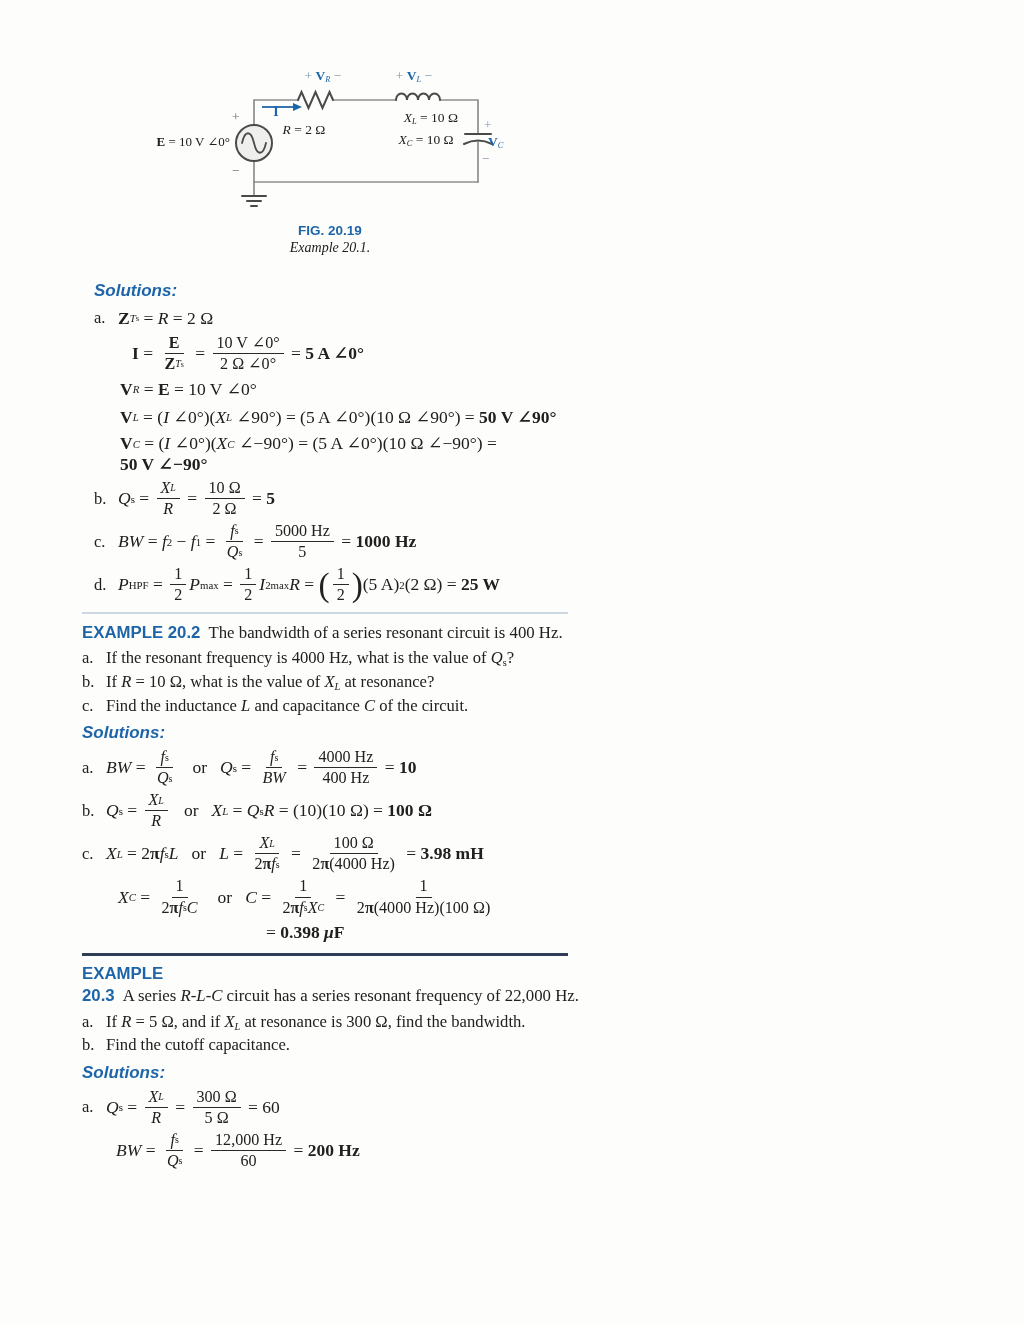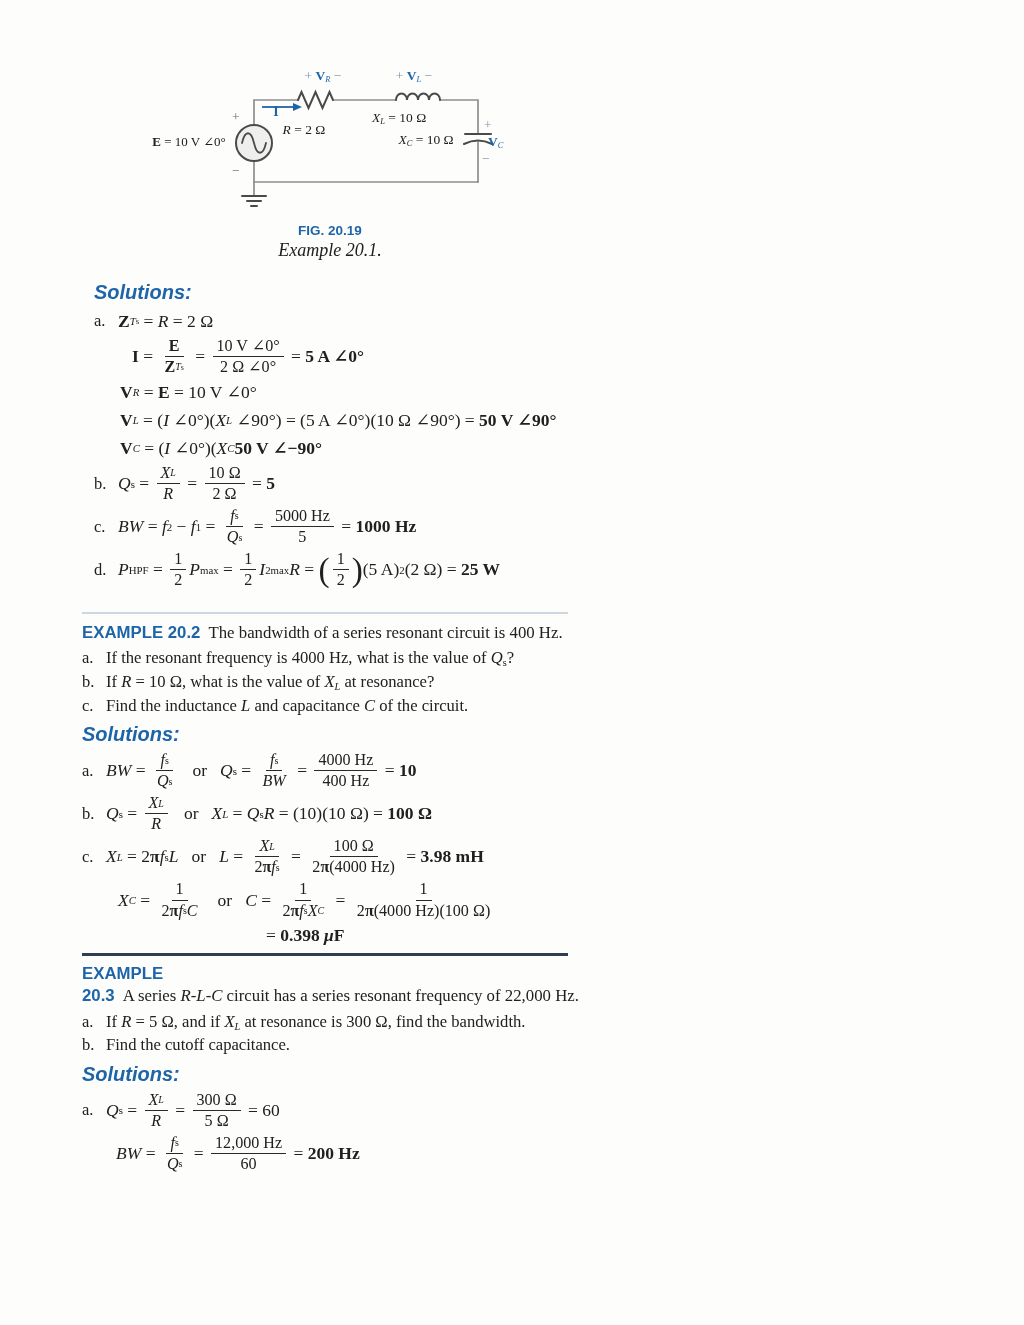--- a/index.html
+++ b/index.html
@@ -27,21 +27,21 @@
   .fr-d{padding:1px 4px 0;}
   
   .eqrow{display:flex;align-items:center;margin:4px 0;font-size:17.5px;min-height:24px;}
   .eqlbl{flex:none;width:24px;font-size:16.5px;}
   .eqbody{display:flex;align-items:center;flex-wrap:wrap;}
   .eqrow.txt{margin:1.5px 0;font-size:16.6px;min-height:0;align-items:baseline;}
   .eqrow.txt .eqbody{display:block;line-height:1.3;}
   .eqrow.txt .tk{white-space:normal;font-family:Liberation Serif, serif;}
   
   .sol{font-family:"Liberation Sans","DejaVu Sans",sans-serif;font-weight:bold;font-style:italic;
-       color:var(--accent);font-size:20px;margin:2px 0 5px;}
+       color:var(--accent);font-size:17px;margin:2px 0 5px;}
   .exh{font-family:"Liberation Sans","DejaVu Sans",sans-serif;font-weight:bold;color:var(--accent);
        padding-right:8px;}
   .para{font-size:16.8px;line-height:1.33;text-align:justify;margin:0 0 3px;}
   .items{margin:0 0 7px;}
   
   .s1{position:absolute;left:94px;top:279px;width:486px;}
   .s2{position:absolute;left:82px;top:622px;width:492px;}
   .s3{position:absolute;left:82px;top:963px;width:492px;}
   .rule{position:absolute;left:82px;width:486px;}
   .rule.light{top:612px;height:2px;background:var(--rule-light);}
@@ -50,21 +50,21 @@
   .fig{position:absolute;left:0;top:0;width:1024px;height:270px;}
   .fig svg{position:absolute;left:150px;top:62px;}
   .w{stroke:var(--wire);stroke-width:1.7;fill:none;stroke-linecap:round;}
   .cmp{stroke:var(--component);stroke-width:2;fill:none;stroke-linecap:round;}
   .srcfill{fill:#efefed;stroke:var(--component);stroke-width:2;}
   .arr{stroke:var(--accent);stroke-width:1.8;}
   .arrh{fill:var(--accent);}
   .flabel{position:absolute;font-size:13.5px;white-space:nowrap;}
   .caption{position:absolute;left:245px;top:223px;width:170px;text-align:center;}
   .cap1{font-family:"Liberation Sans","DejaVu Sans",sans-serif;font-weight:bold;color:var(--accent);font-size:13.5px;}
-  .cap2{font-style:italic;font-size:18px;margin-top:2px;}
+  .cap2{font-style:italic;font-size:14px;margin-top:2px;}
 </style>
 </head>
 <body>
 
 <div class="page">
 
   <div class="fig">
     <svg width="380" height="160" viewBox="0 0 380 160">
 
       <path class="w" d="M104,63 V38 H148"></path>
@@ -85,23 +85,23 @@
 
       <line class="arr" x1="112" y1="45" x2="143" y2="45"></line>
       <polygon class="arrh" points="143,41 152,45 143,49"></polygon>
     </svg>
 
     <span class="flabel" style="left:293px;top:68px;width:60px;text-align:center;"><span class="tk mut">+ </span><span class="tk bd blue">V</span><span class="tk it sub blue">R</span><span class="tk mut"> −</span></span>
     <span class="flabel" style="left:384px;top:68px;width:60px;text-align:center;"><span class="tk mut">+ </span><span class="tk bd blue">V</span><span class="tk it sub blue">L</span><span class="tk mut"> −</span></span>
     <span class="flabel" style="left:266px;top:104px;width:20px;text-align:center;font-size:14px;"><span class="tk bd blue">I</span></span>
     <span class="flabel" style="left:232px;top:109px;"><span class="tk mut2">+</span></span>
     <span class="flabel" style="left:232px;top:163px;"><span class="tk mut2">−</span></span>
-    <span class="flabel" style="left:148px;top:134px;width:82px;text-align:center;font-size:13px;"><span class="tk bd">E</span><span class="tk"> = 10 V ∠0°</span></span>
+    <span class="flabel" style="left:148px;top:134px;width:82px;text-align:right;font-size:13px;"><span class="tk bd">E</span><span class="tk"> = 10 V ∠0°</span></span>
     <span class="flabel" style="left:266px;top:110px;width:76px;text-align:center;margin-top:12px;"><span class="tk it">R</span><span class="tk"> = 2 Ω</span></span>
-    <span class="flabel" style="left:372px;top:110px;width:86px;text-align:left;"><span class="tk it">X</span><span class="tk it sub">L</span><span class="tk"> = 10 Ω</span></span>
+    <span class="flabel" style="left:372px;top:110px;width:86px;text-align:right;"><span class="tk it">X</span><span class="tk it sub">L</span><span class="tk"> = 10 Ω</span></span>
     <span class="flabel" style="left:384px;top:132px;width:84px;text-align:center;"><span class="tk it">X</span><span class="tk it sub">C</span><span class="tk"> = 10 Ω</span></span>
     <span class="flabel" style="left:484px;top:117px;"><span class="tk mut">+</span></span>
     <span class="flabel" style="left:488px;top:134px;"><span class="tk bd blue">V</span><span class="tk it sub blue">C</span></span>
     <span class="flabel" style="left:482px;top:151px;"><span class="tk mut">−</span></span>
 
     <div class="caption">
       <div class="cap1">FIG. 20.19</div>
       <div class="cap2">Example 20.1.</div>
     </div>
   </div>
@@ -175,20 +175,21 @@
         <div class="eqrow">
           <span class="eqlbl"></span>
           <span class="eqbody" style="margin-left: 2px;">
             <span class="tk bd">V</span>
             <span class="tk it sub">C</span>
             <span class="tk"> = (</span>
             <span class="tk it">I</span>
             <span class="tk"> ∠0°)(</span>
             <span class="tk it">X</span>
             <span class="tk it sub">C</span>
+            <span class="tk"> ∠−90°) = (5 A ∠0°)(10 Ω ∠−90°) = </span>
             <span class="tk bd">50 V ∠−90°</span>
           </span>
         </div>
         <div class="eqrow">
           <span class="eqlbl">b.</span>
           <span class="eqbody">
             <span class="tk it">Q</span>
             <span class="tk sub">s</span>
             <span class="tk"> = </span>
             <span class="frac">

